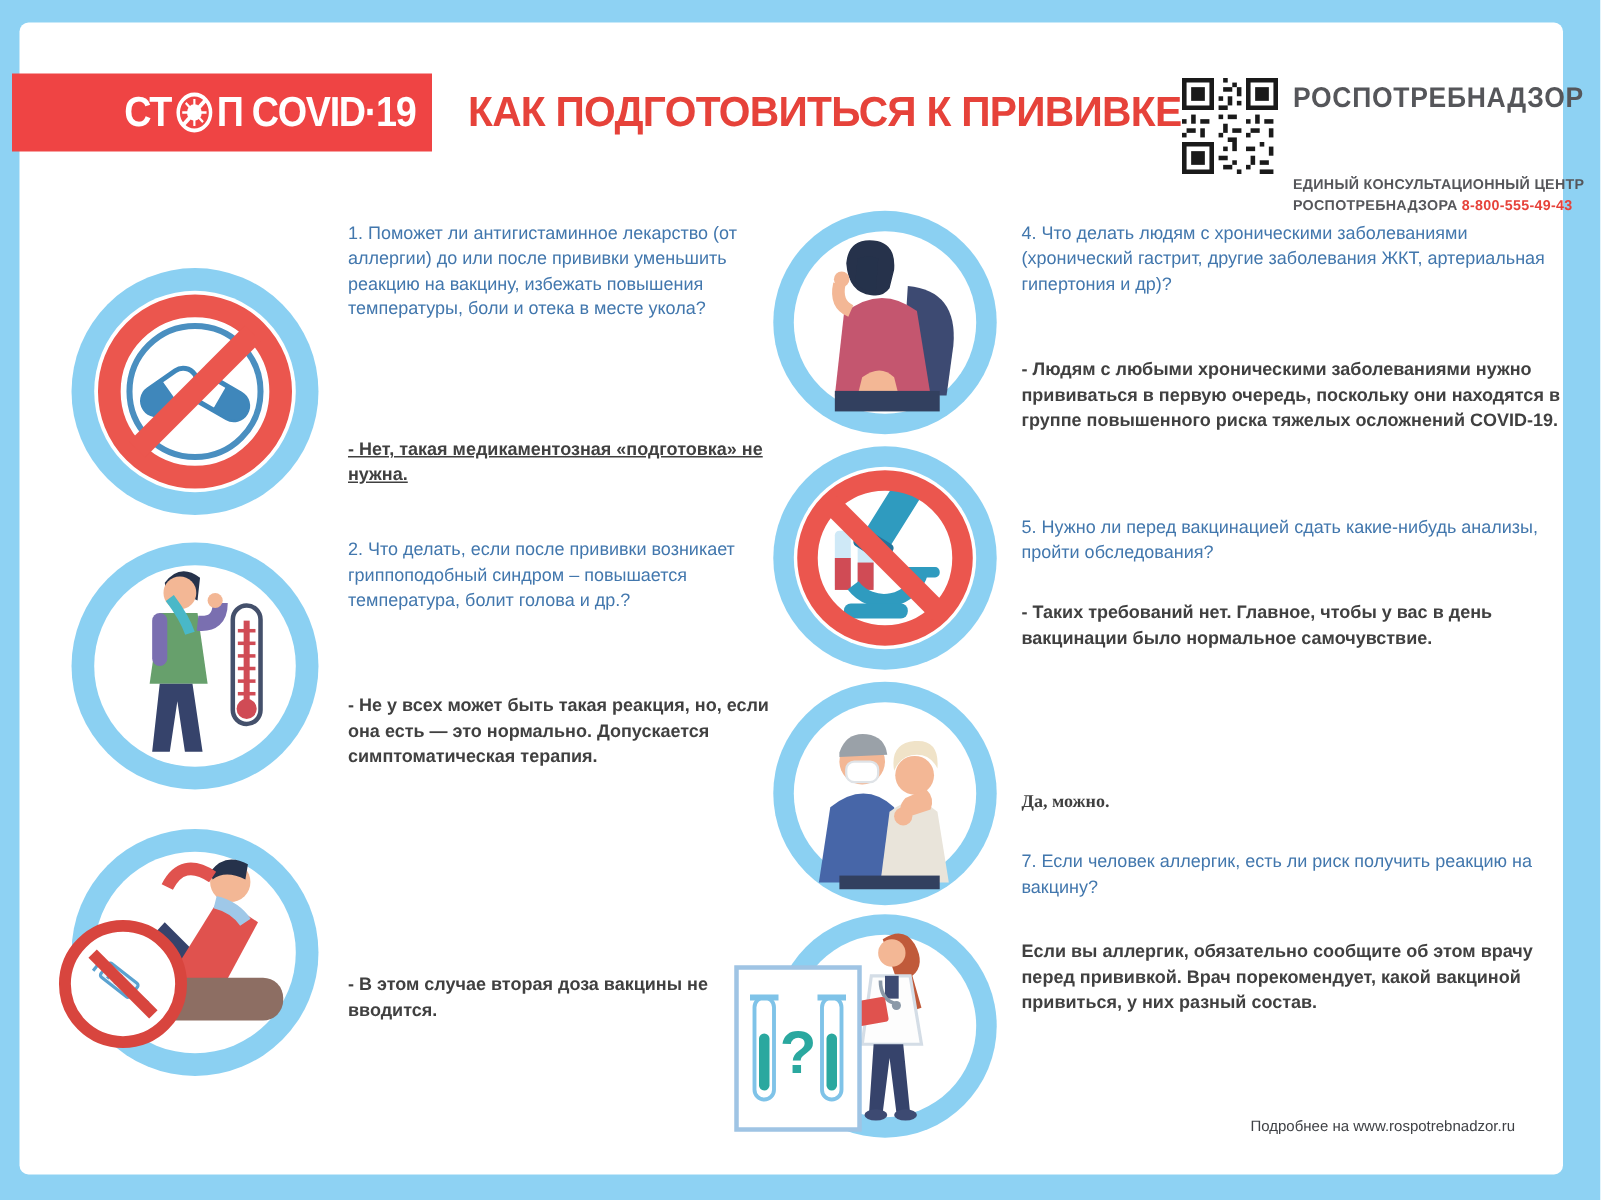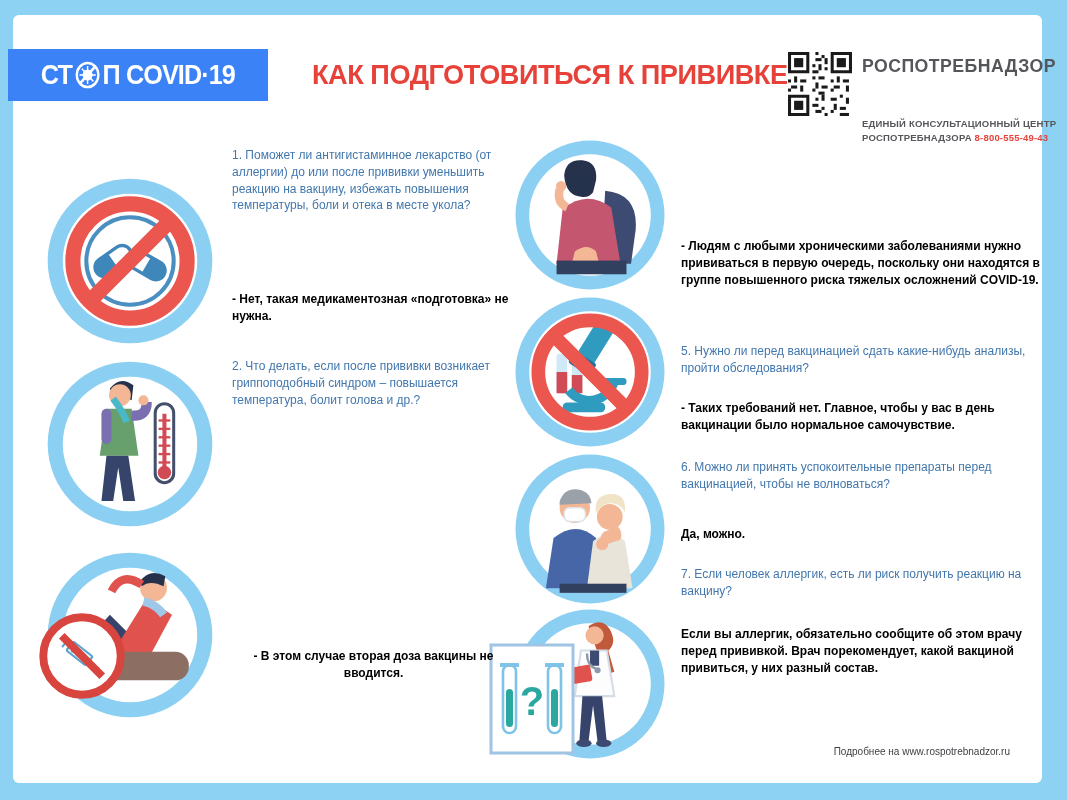--- a/index.html
+++ b/index.html
@@ -1,40 +1,40 @@
 <!DOCTYPE html>
 <html><head>
 <meta charset="utf-8">
 <style>
   html,body{margin:0;padding:0;}
   body{font-family:"Liberation Sans","DejaVu Sans",sans-serif;background:#fff;}
   #poster{position:relative;width:1067px;height:800px;background:#8ed2f3;overflow:hidden;}
   #panel{position:absolute;left:13px;top:15px;width:1029px;height:768px;background:#ffffff;border-radius:6px;}
   
-  #banner{position:absolute;left:8px;top:49px;width:260px;height:52px;background:#3b82f6;display:flex;align-items:center;justify-content:center;gap:2px;}
+  #banner{position:absolute;left:8px;top:49px;width:280px;height:52px;background:#ef4444;display:flex;align-items:center;justify-content:flex-end;gap:2px;}
   #banner .btxt{color:#fff;font-weight:bold;font-size:28px;letter-spacing:-1px;transform:scaleX(.9);transform-origin:center;white-space:nowrap;display:flex;align-items:center;gap:2px;}
   #title{position:absolute;left:312px;top:59px;width:470px;color:#e6423a;font-weight:bold;font-size:28px;letter-spacing:-.5px;transform:scaleX(.97);transform-origin:left;white-space:nowrap;}
   #qr{position:absolute;left:788px;top:52px;width:64px;height:64px;}
   #orgname{position:absolute;left:862px;top:55px;font-size:19px;font-weight:bold;color:#55565a;letter-spacing:.5px;transform:scaleX(.93);transform-origin:left;white-space:nowrap;}
   .orgline{position:absolute;left:862px;font-size:9.5px;font-weight:bold;color:#55565a;letter-spacing:.2px;white-space:nowrap;margin-top:32px;}
   #orgline1{top:86px;}
   #orgline2{top:100px;}
   #orgline2 .phone{color:#e6423a;}
   
   .q,.a{position:absolute;font-size:12px;line-height:1.4;}
   .q{color:#4277ad;}
-  .a{color:#000000;font-weight:bold;}
+  .a{color:#404040;font-weight:bold;}
   .colL{left:232px;width:283px;}
   .colR{left:681px;width:364px;}
-  #q1{top:147px;} #a1{top:291px;}
+  #q1{top:147px;} #a1{top:291px;text-decoration:underline;}
   #q2{top:358px;} #a2{top:462px;}
-  #q3{top:566px;} #a3{top:648px;text-align:center;}
+  #q3{top:566px;} #a3{top:648px;}
   #q4{top:147px;} #a4{top:238px;}
   #q5{top:343px;} #a5{top:400px;}
-  #q6{top:459px;} #a6{top:526px;}
+  #q6{top:459px;} #a6{top:526px;font-family:Liberation Serif, serif;}
   #q7{top:566px;} #a7{top:626px;}
   
   .icircle{position:absolute;}
   #ic1{left:46px;top:177px;width:168px;height:168px;}
   #ic2{left:46px;top:360px;width:168px;height:168px;}
   #ic3{left:46px;top:551px;width:168px;height:168px;}
   #badge3{left:38px;top:612px;width:88px;height:88px;}
   #mc1{left:514px;top:139px;width:152px;height:152px;}
   #mc2{left:514px;top:296px;width:152px;height:152px;}
   #mc3{left:514px;top:453px;width:152px;height:152px;}
@@ -265,24 +265,25 @@
       <rect x="59" y="22" width="13" height="68" rx="6.5" fill="#fff" stroke="#7fc3e8" stroke-width="2.6"></rect>
       <rect x="62" y="46" width="7" height="38" rx="3.5" fill="#2aa89f"></rect>
       <line x1="56" y1="22" x2="75" y2="22" stroke="#7fc3e8" stroke-width="4"></line>
     </g>
     <text x="43" y="72" text-anchor="middle" font-size="40" font-weight="bold" fill="#2aa89f" font-family="Liberation Sans, sans-serif">?</text>
   </svg>
 
   <div id="q1" class="q colL">1.  Поможет ли антигистаминное лекарство (от аллергии) до или после прививки уменьшить реакцию на вакцину, избежать повышения температуры, боли и отека в месте укола?</div>
   <div id="a1" class="a colL">- Нет, такая медикаментозная «подготовка» не нужна.</div>
   <div id="q2" class="q colL">2.  Что делать, если после прививки возникает гриппоподобный синдром – повышается температура, болит голова и др.?</div>
+  <div id="a2" class="a colL">- Не у всех может быть такая реакция, но, если она есть — это нормально. Допускается симптоматическая терапия.</div>
   <div id="a3" class="a colL">- В этом случае вторая доза вакцины не вводится.</div>
 
+  <div id="q4" class="q colR">4.  Что делать людям с хроническими заболеваниями (хронический гастрит, другие заболевания ЖКТ, артериальная гипертония и др)?</div>
   <div id="a4" class="a colR">- Людям с любыми хроническими заболеваниями нужно прививаться в первую очередь, поскольку они находятся в группе повышенного риска тяжелых осложнений COVID-19.</div>
   <div id="q5" class="q colR">5.  Нужно ли перед вакцинацией сдать какие-нибудь анализы, пройти обследования?</div>
   <div id="a5" class="a colR">- Таких требований нет. Главное, чтобы у вас в день вакцинации было нормальное самочувствие.</div>
-  <div id="q6" class="q colR">6.  Можно ли принять успокоительные препараты перед вакцинацией, чтобы не волноваться?</div>
   <div id="a6" class="a colR">Да, можно.</div>
   <div id="q7" class="q colR">7.  Если человек аллергик, есть ли риск получить реакцию на вакцину?</div>
   <div id="a7" class="a colR">Если вы аллергик, обязательно сообщите об этом врачу перед прививкой. Врач порекомендует, какой вакциной привиться, у них разный состав.</div>
 
   <div id="footer">Подробнее на www.rospotrebnadzor.ru</div>
 </div>
 
 </body></html>

